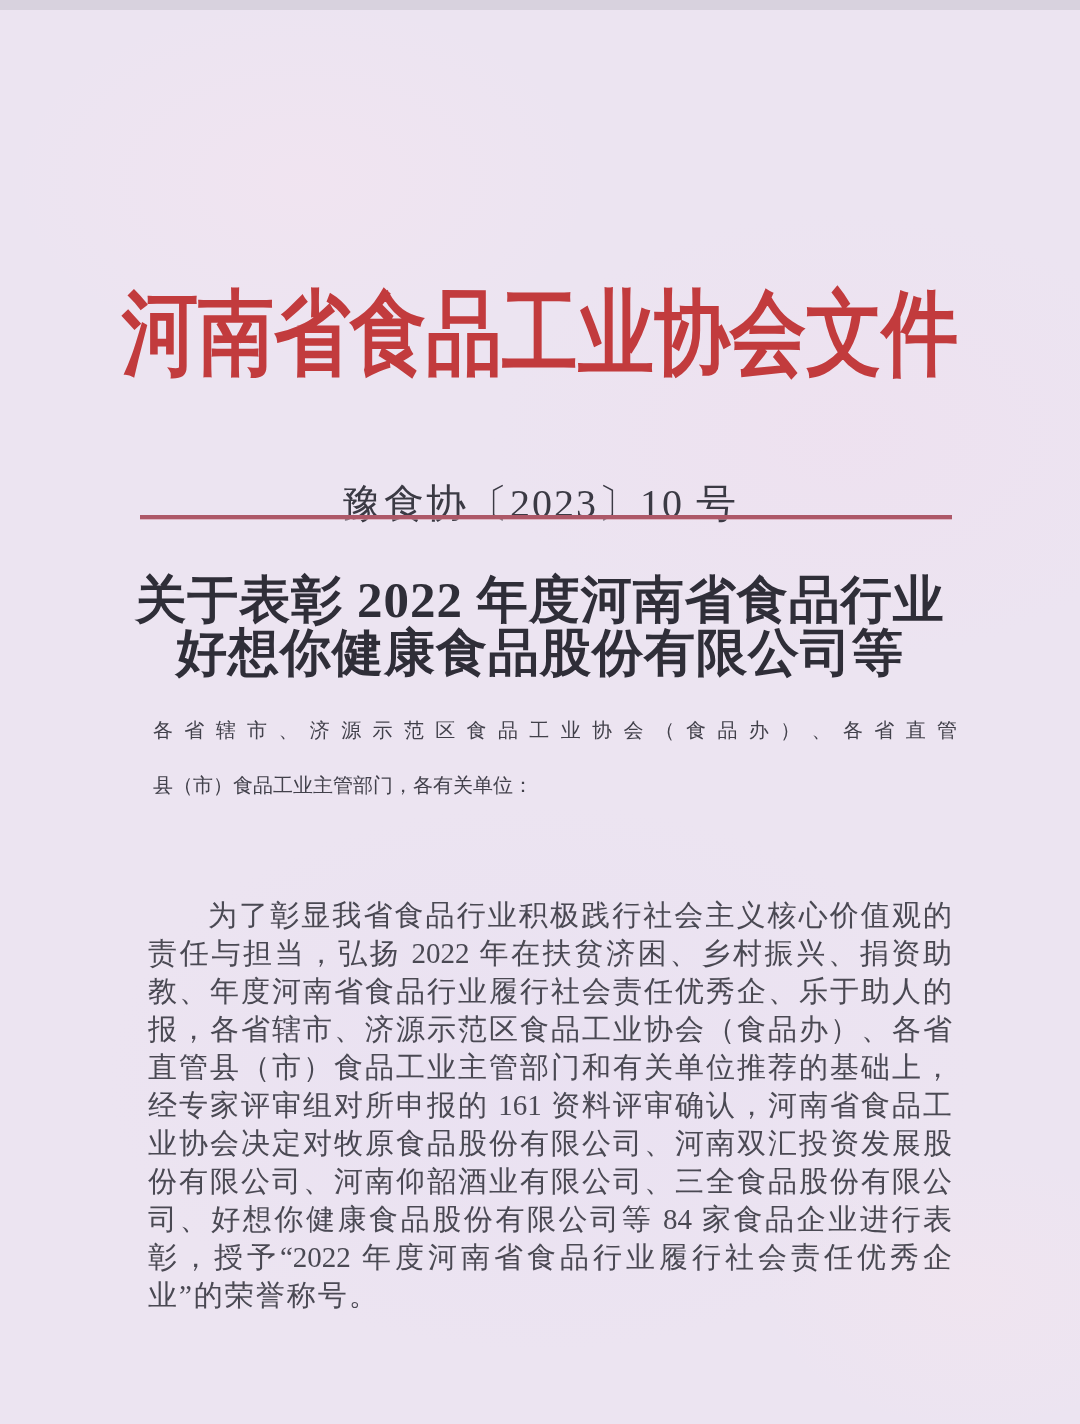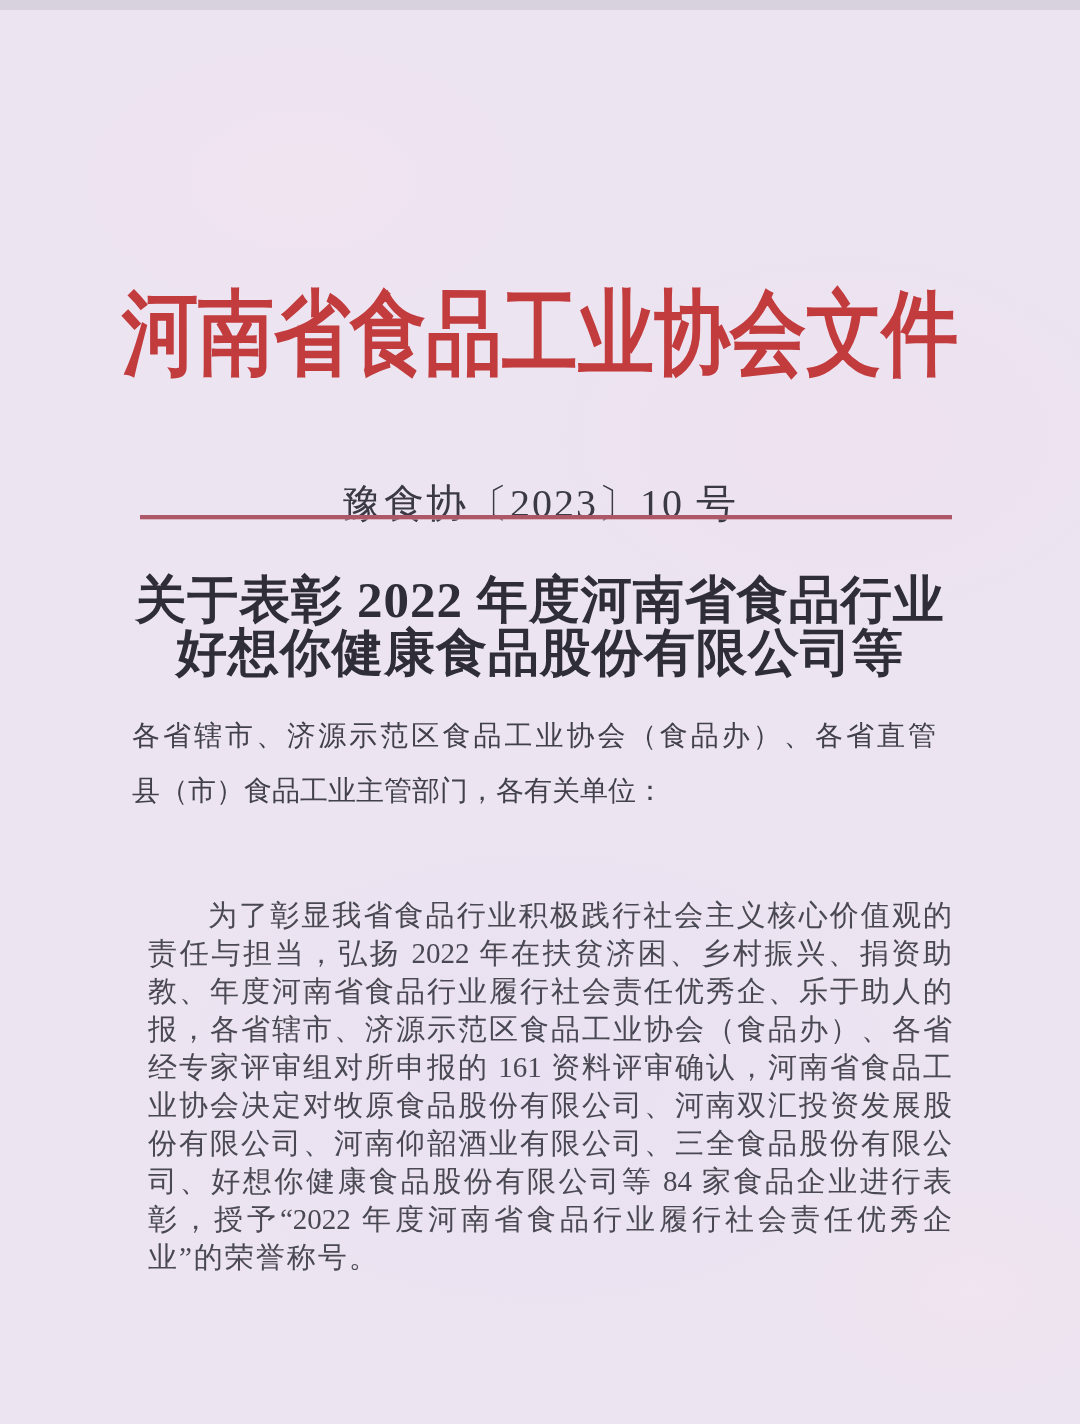--- a/index.html
+++ b/index.html
@@ -63,23 +63,23 @@
     font-size: 51px;
     font-weight: bold;
     letter-spacing: 1px;
     color: #2f2e38;
     white-space: nowrap;
   }
   .doc-title-line.l1 { top: 556px; }
   .doc-title-line.l2 { top: 609px; }
   .addressee-line {
     position: absolute;
-    left: 132px;
+    left: 153px;
     width: 804px;
-    font-size: 28px;
+    font-size: 20px;
     color: #42414b;
     white-space: nowrap;
   }
   .addressee-line.l1 {
     top: 707px;
     white-space: normal;
     text-align: justify;
     text-align-last: justify;
   }
   .addressee-line.l2 { top: 762px; }
@@ -125,20 +125,21 @@
 
   <div class="addressee-line l1">各省辖市、济源示范区食品工业协会（食品办）、各省直管</div>
 
   <div class="addressee-line l2">县（市）食品工业主管部门，各有关单位：</div>
 
   <div class="body-block">
     <div class="body-line full indent">为了彰显我省食品行业积极践行社会主义核心价值观的</div>
     <div class="body-line full">责任与担当，弘扬 2022 年在扶贫济困、乡村振兴、捐资助</div>
     <div class="body-line full">教、年度河南省食品行业履行社会责任优秀企、乐于助人的</div>
     <div class="body-line full">报，各省辖市、济源示范区食品工业协会（食品办）、各省</div>
+    <div class="body-line full">直管县（市）食品工业主管部门和有关单位推荐的基础上，</div>
     <div class="body-line full">经专家评审组对所申报的 161 资料评审确认，河南省食品工</div>
     <div class="body-line full">业协会决定对牧原食品股份有限公司、河南双汇投资发展股</div>
     <div class="body-line full">份有限公司、河南仰韶酒业有限公司、三全食品股份有限公</div>
     <div class="body-line full">司、好想你健康食品股份有限公司等 84 家食品企业进行表</div>
     <div class="body-line full">彰，授予“2022 年度河南省食品行业履行社会责任优秀企</div>
     <div class="body-line short">业”的荣誉称号。</div>
   </div>
 
 </div>
 

